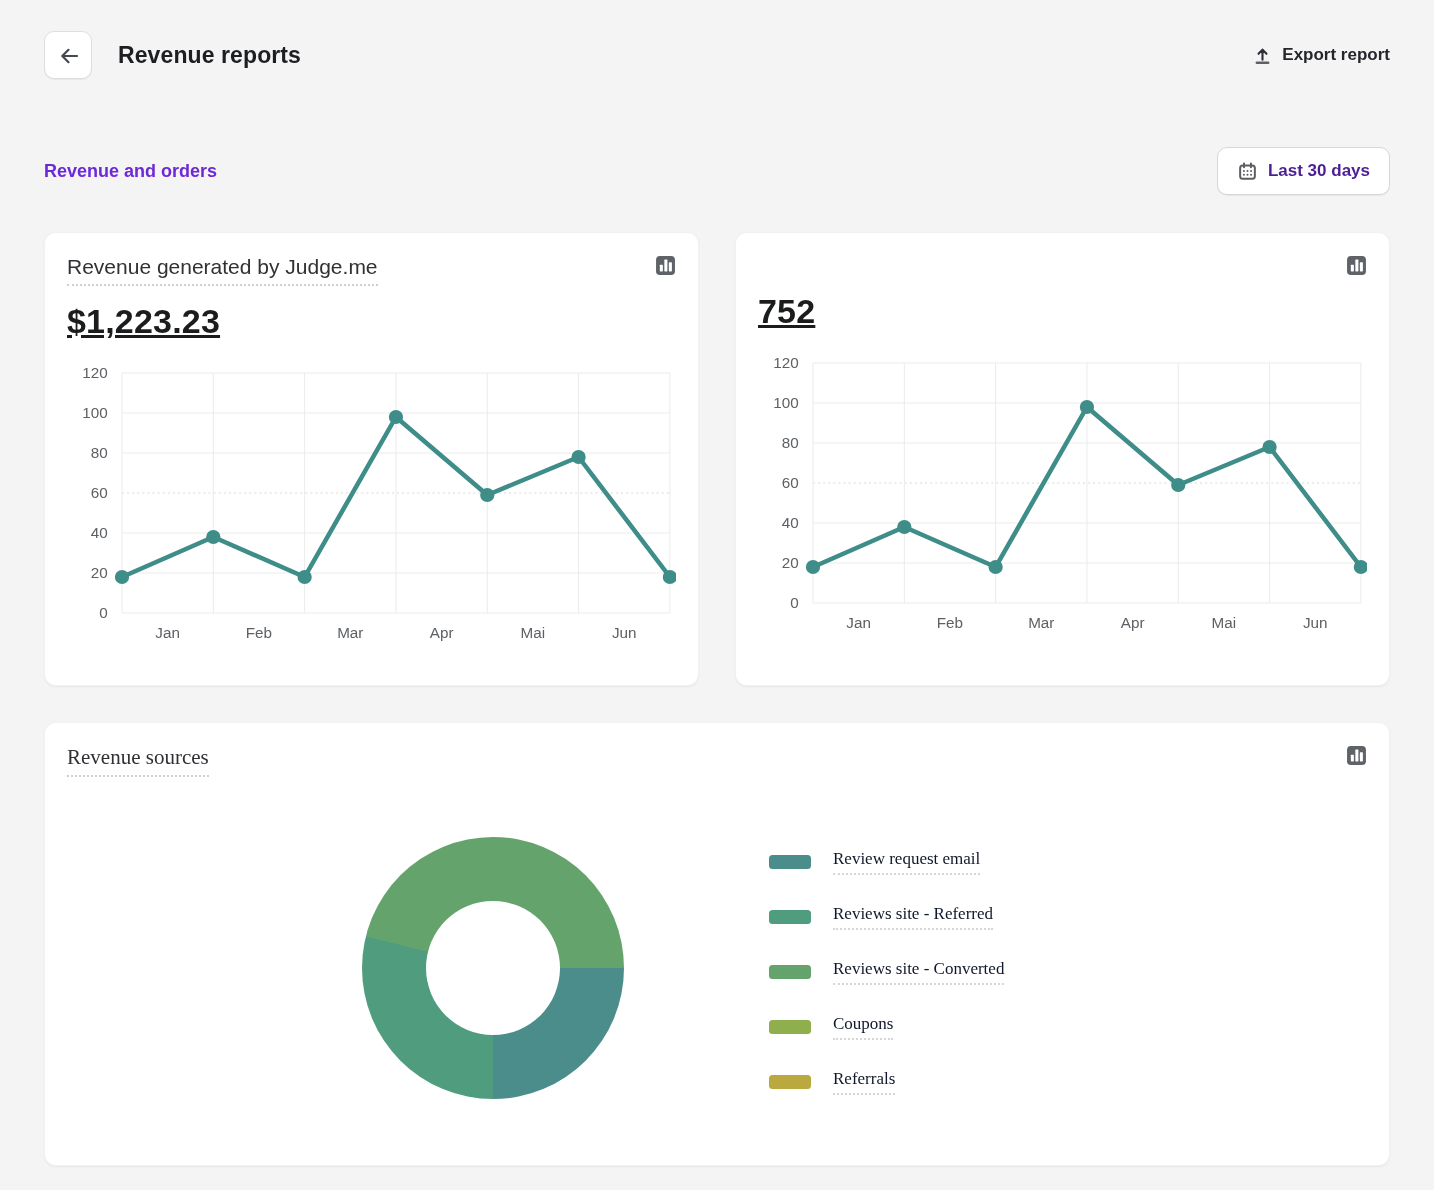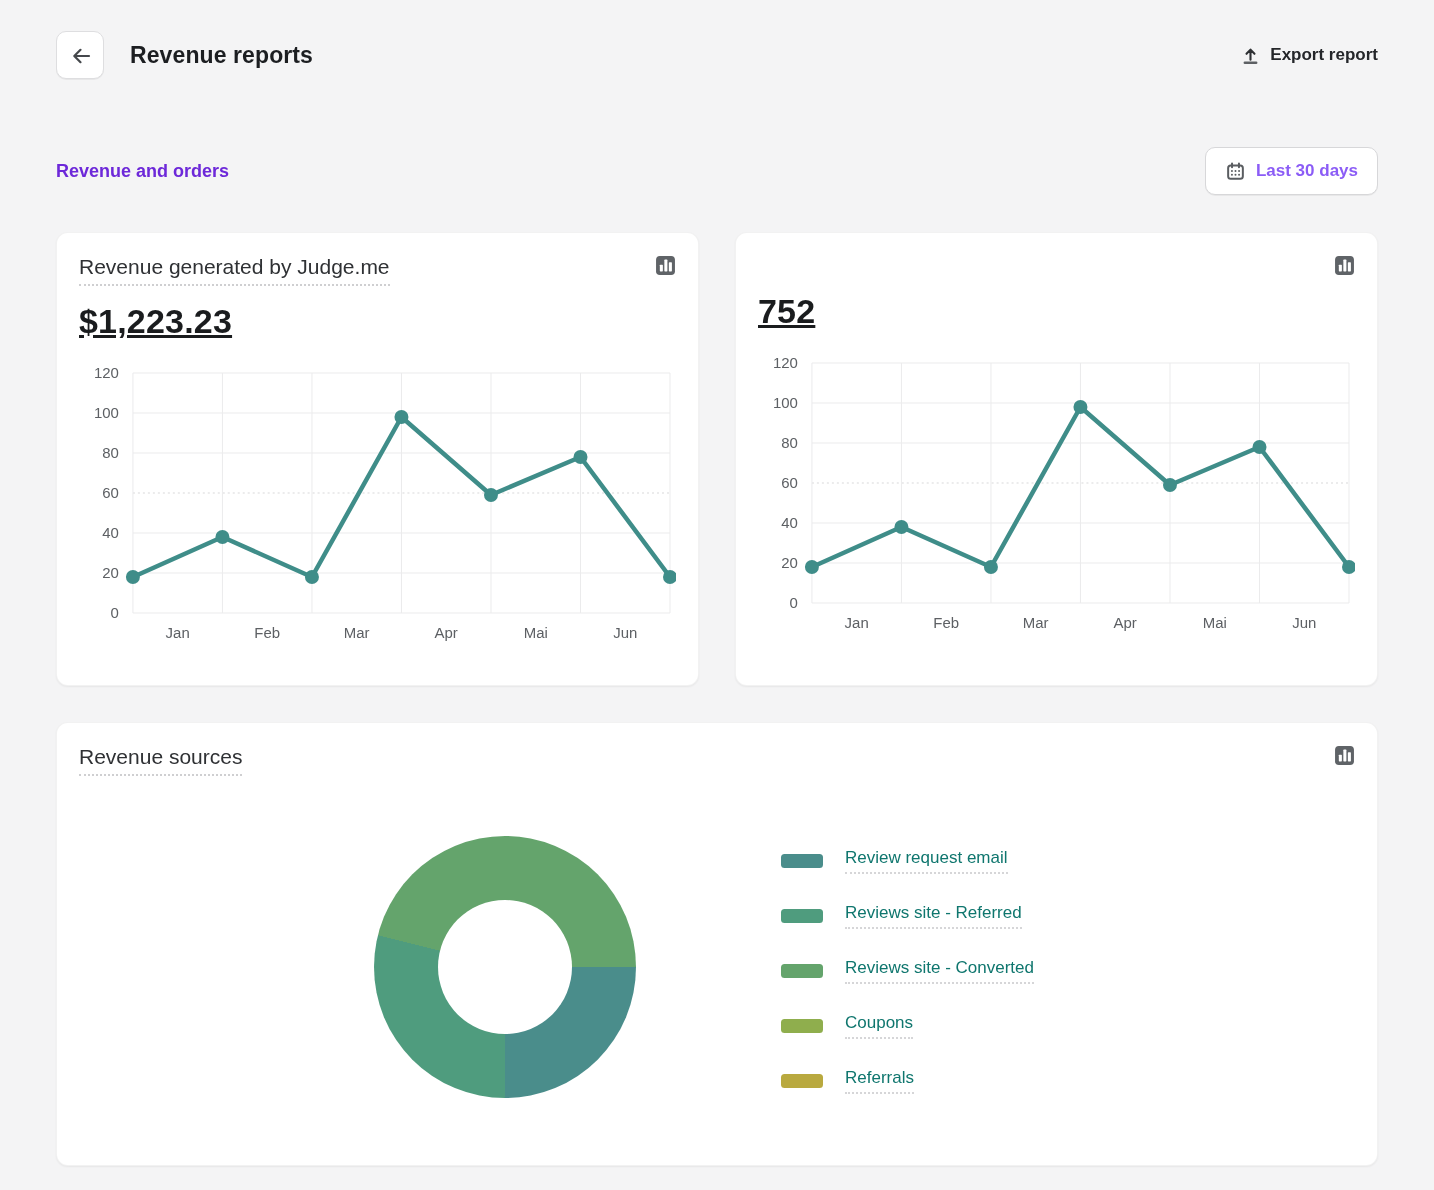--- a/index.html
+++ b/index.html
@@ -1,59 +1,59 @@
 <!DOCTYPE html>
 <html><head>
 <meta charset="utf-8">
 <style>
   * { margin:0; padding:0; box-sizing:border-box; }
   html,body { background:#f4f4f5; }
   body { font-family:"Liberation Sans", sans-serif; color:#303030; }
-  .page { width:1434px; height:1190px; padding:31px 56px 24px; position:relative; overflow:hidden; }
+  .page { width:1434px; height:1190px; padding:31px 44px 24px; position:relative; overflow:hidden; }
 
   
   .hdr { display:flex; align-items:center; height:48px; }
   .back-btn { width:48px; height:48px; background:#fff; border:1px solid #dedee0;
     border-radius:10px; display:flex; align-items:center; justify-content:center;
     box-shadow:0 1px 0 rgba(0,0,0,.05); cursor:pointer; }
   .page-title { font-size:23px; font-weight:700; color:#1c1e21; margin-left:26px; letter-spacing:.1px; }
   .hdr-spacer { flex:1; }
   .export-btn { display:flex; align-items:center; gap:9px; background:transparent; border:none;
     font-family:inherit; font-size:17px; font-weight:600; color:#24262a; cursor:pointer; }
 
   
   .section-row { margin-top:68px; display:flex; align-items:center; height:48px; }
   .section-title { font-size:18px; font-weight:700; color:#6d28d9; }
   .daterange-btn { margin-left:auto; display:flex; align-items:center; gap:10px; height:48px;
     padding:0 19px; background:#fff; border:1px solid #d7d7d9; border-radius:10px;
     box-shadow:0 1px 0 rgba(0,0,0,.05); font-family:inherit; font-size:17px; font-weight:600;
-    color:#8b5cf6; cursor:pointer; }
+    color:#4c1d95; cursor:pointer; }
 
   
   .cards-row { margin-top:37px; display:flex; gap:36px; }
   .card { background:#fff; border-radius:12px; border:1px solid rgba(0,0,0,.05);
     box-shadow:0 1px 2px rgba(20,22,25,.06); padding:22px 22px 18px; }
   .metric-card { flex:1; height:454px; }
   .card-head { display:flex; align-items:flex-start; }
   .card-title { font-size:21px; font-weight:500; color:#2f3134; padding-bottom:5px;
     border-bottom:2px dotted #cfcfd1; width:fit-content; cursor:default; }
   .head-spacer { flex:1; }
   .metric-value { margin-top:16px; font-size:34px; font-weight:700; color:#1a1c1e; letter-spacing:.2px;text-decoration:underline; }
   .chart-svg { display:block; margin-top:20px; width:100%; height:286px; }
   .tick-lbl { font-size:15px; fill:#5d6064; font-family:"Liberation Sans",sans-serif; }
 
   
-  .sources-card { margin-top:36px; height:444px; }
+  .sources-card { margin-top:36px; height:444px;font-family:Liberation Serif, serif; }
   .sources-body { display:flex; margin-top:60px; }
   .donut { width:262px; height:262px; border-radius:50%; margin-left:295px; position:relative; }
   .donut-hole { position:absolute; inset:64px; border-radius:50%; background:#fff; }
   .legend { margin-left:145px; padding-top:12px; }
   .legend-item { display:flex; align-items:center; gap:22px; margin-bottom:29px; cursor:default; }
   .legend-swatch { width:42px; height:14px; border-radius:3.5px; flex:0 0 auto; }
-  .legend-label { font-size:17px; color:#0f766e; padding-bottom:4px; border-bottom:2px dotted #d6d6d8; }
+  .legend-label { font-size:17px; color:#0f172a; padding-bottom:4px; border-bottom:2px dotted #d6d6d8; }
 
   .icon-badge { width:21px; height:21px; flex:0 0 auto; }
   svg { display:block; }
 </style>
 </head>
 <body>
 
 <div class="page">
 
   <div class="hdr">

